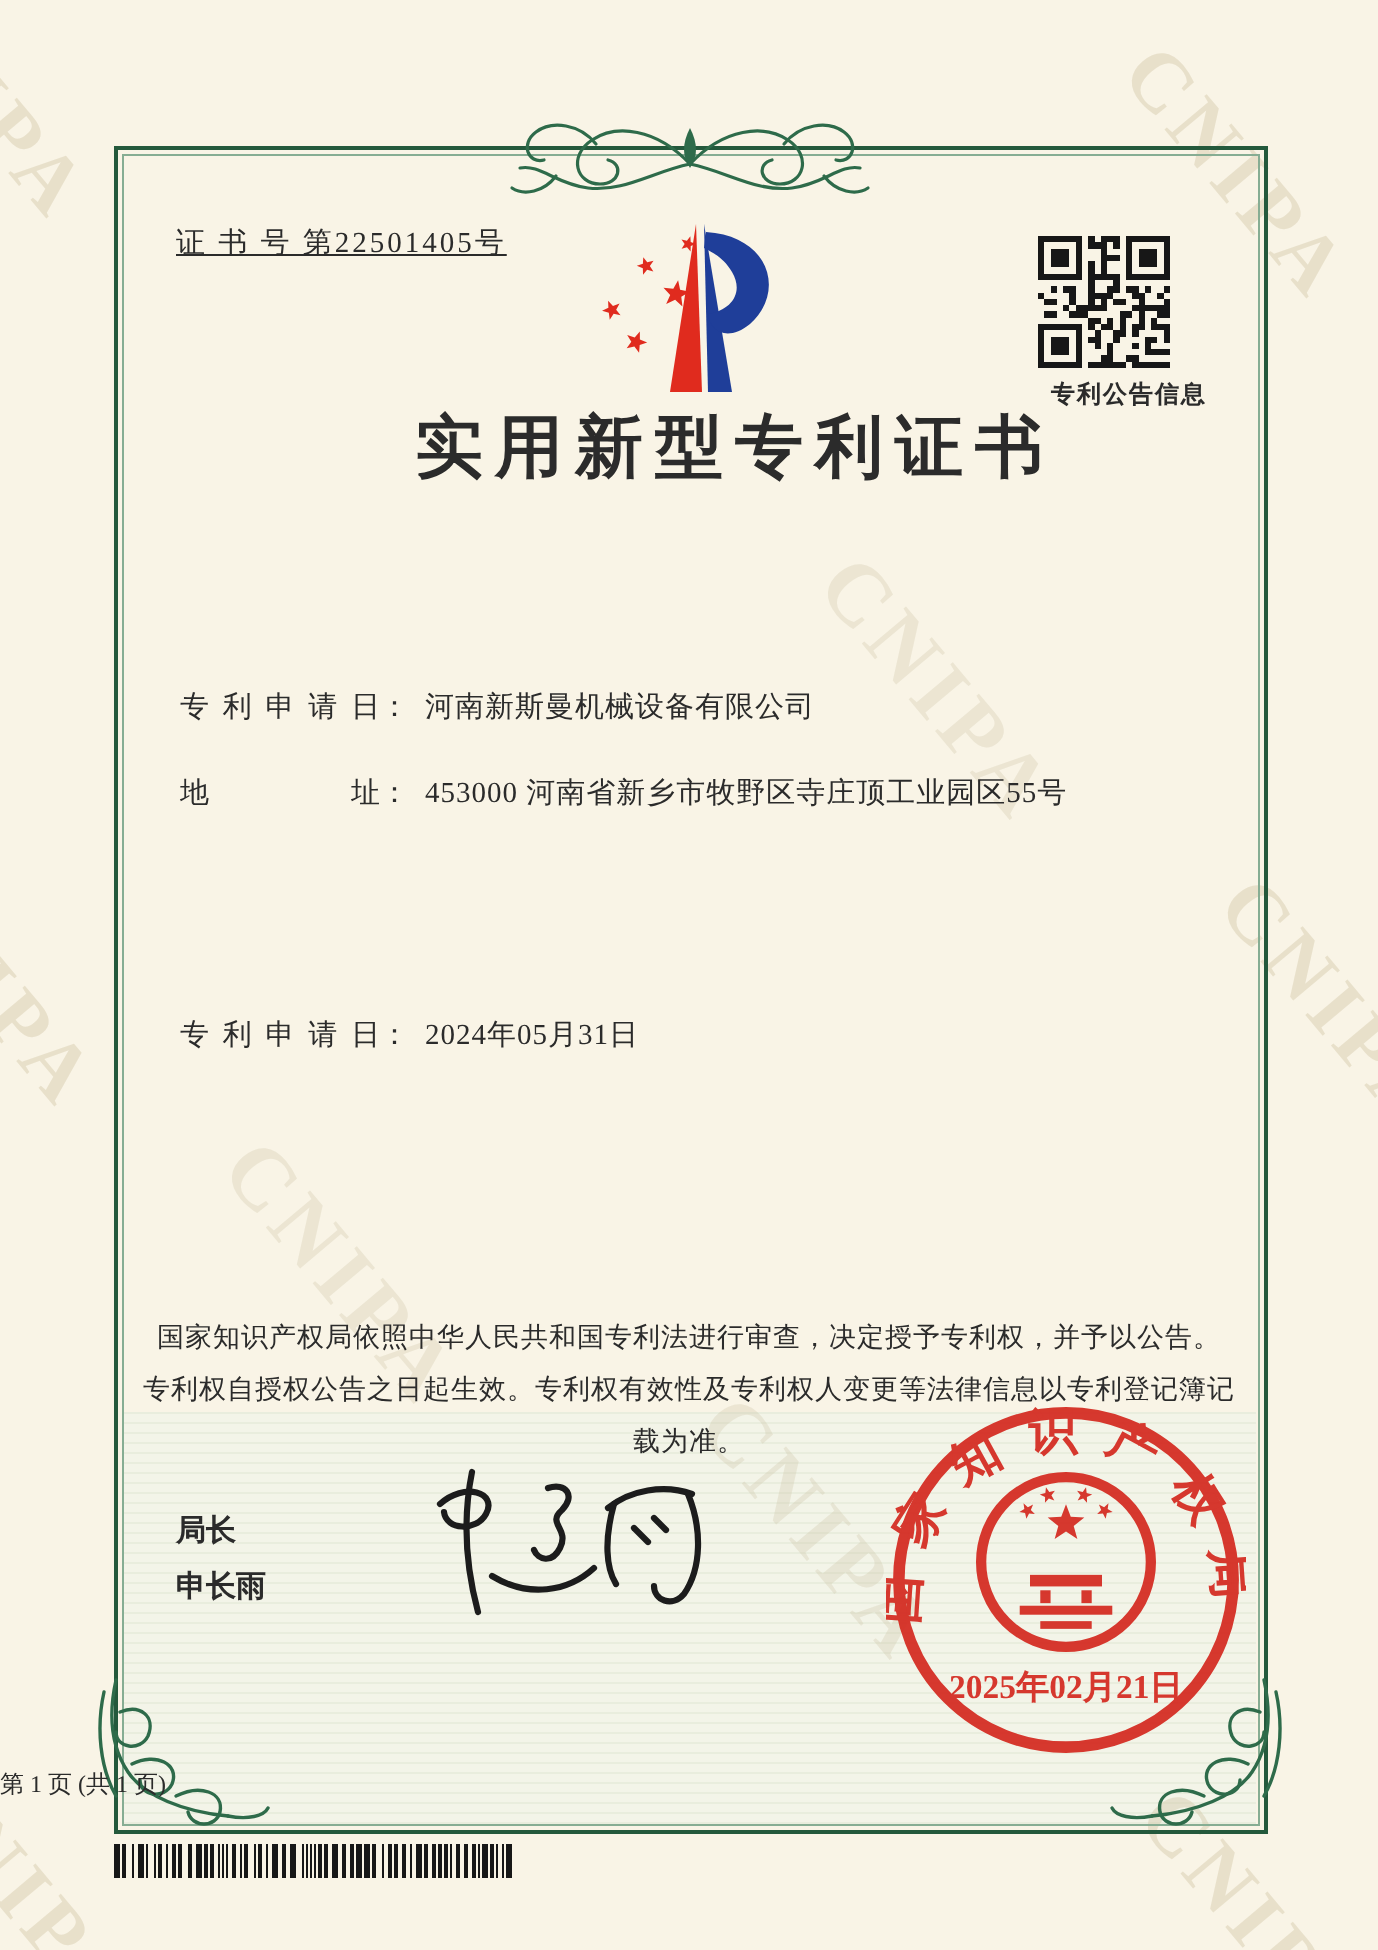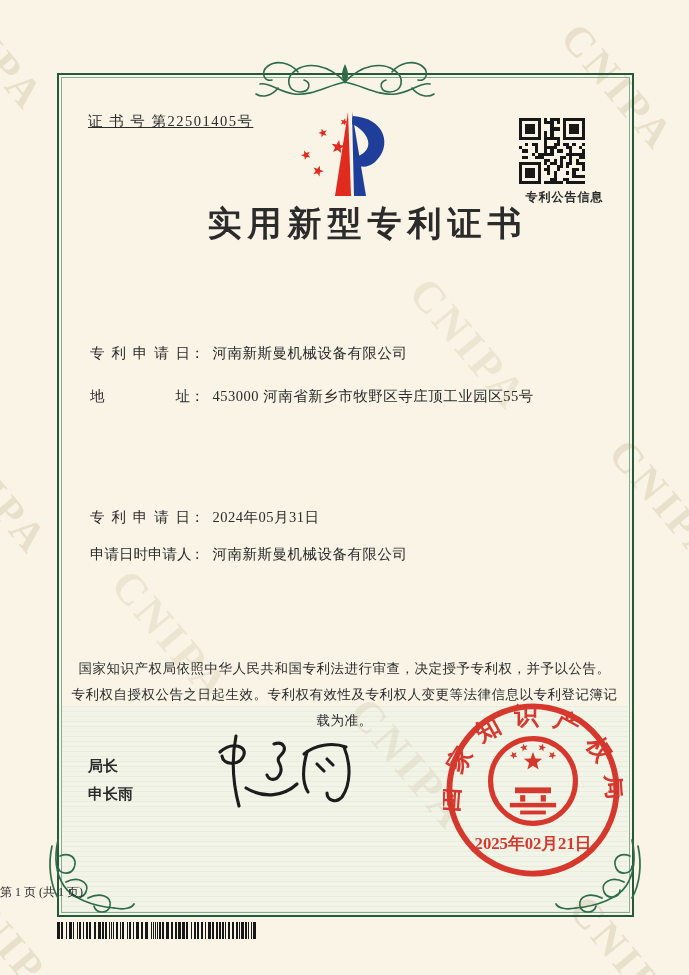--- a/index.html
+++ b/index.html
@@ -282,23 +282,20 @@
 
   <div class="row" style="top:344px">
     <span class="flabel">专利申请日</span><span class="colon">：</span><span class="fvalue">河南新斯曼机械设备有限公司</span>
   </div>
   <div class="row" style="top:387px">
     <span class="flabel">地址</span><span class="colon">：</span><span class="fvalue">453000 河南省新乡市牧野区寺庄顶工业园区55号</span>
   </div>
   <div class="row" style="top:508px">
     <span class="flabel">专利申请日</span><span class="colon">：</span><span class="fvalue">2024年05月31日</span>
   </div>
-  <div class="row" style="top:545px">
-    <span class="flabel">申请日时申请人</span><span class="colon">：</span><span class="fvalue">河南新斯曼机械设备有限公司</span>
-  </div>
 
   <div class="decl">
     <div>国家知识产权局依照中华人民共和国专利法进行审查，决定授予专利权，并予以公告。</div>
     <div>专利权自授权公告之日起生效。专利权有效性及专利权人变更等法律信息以专利登记簿记载为准。</div>
   </div>
 
   <div class="signer">
     <div>局长</div>
     <div>申长雨</div>
   </div>

